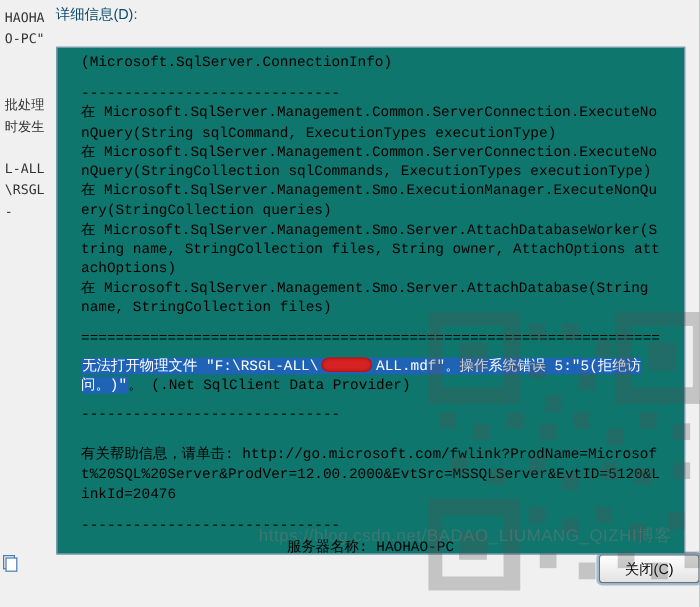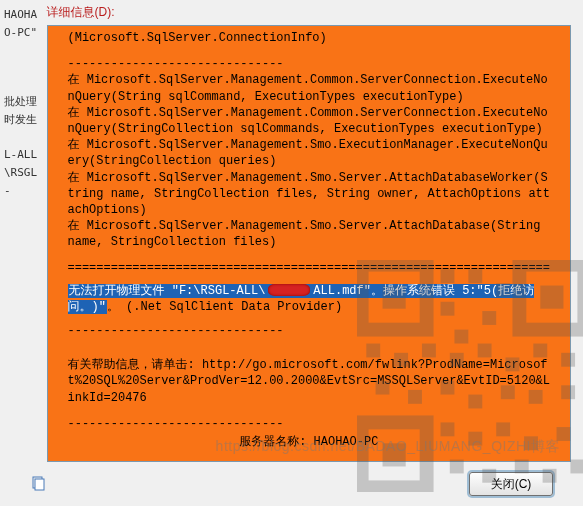--- a/index.html
+++ b/index.html
@@ -35,27 +35,27 @@
     word-break: break-all;
   }
   .left-col div { margin-bottom: 18px; }
   .right-col {
     flex: 1;
     display: flex;
     flex-direction: column;
     padding: 4px 12px 0 4px;
   }
   .detail-label {
-    margin-bottom: 4px;
-    font-size: 12px;
-    color: #b91c1c;
+    margin-bottom: 18px;
+    font-size: 12px;
+    color: #0c4a6e;
   }
   .detail-box {
     flex: 1;
-    background: #f97316;
+    background: #0f766e;
     border: 1px solid #7a98af;
     padding: 4px 20px;
     font-family: "NSimSun", SimSun, "Courier New", monospace;
     font-size: 12px;
     line-height: 1.35;
     word-break: break-all;
     overflow: hidden;
     position: relative;
   }
   .blk { margin-bottom: 10px; }
@@ -78,22 +78,21 @@
     width: 42px;
     height: 12px;
     border-radius: 7px / 5px;
     vertical-align: middle;
     margin: 0 1px;
     box-shadow: inset 0 0 3px #8b0000;
   }
   .bottom-bar {
     height: 44px;
     display: flex;
-    align-items: center;
-    padding: 0 30px;
+    padding: 0 0;
   }
   .copy-icon {
     width: 16px; height: 16px;
     display: inline-block;
     color: #4a7ab7;
   }
   .spacer { flex: 1; }
   .close-btn {
     min-width: 84px;
     height: 24px;
@@ -125,21 +124,21 @@
   .stats-lines div { line-height: 1.35; text-align: center; }
 </style>
 </head>
 <body>
 
 <div class="window">
   <div class="top-row">
 
     <div class="left-col">
       <div>HAOHAO-PC"</div>
-      <div style="margin-top:52px">批处理时发生</div>
+      <div style="margin-top:38px">批处理时发生</div>
       <div style="margin-top:4px">L-ALL\RSGL-</div>
     </div>
 
     <div class="right-col">
       <div class="detail-label">详细信息(D):</div>
 
       <div class="detail-box">
 
         <div class="blk">(Microsoft.SqlServer.ConnectionInfo)</div>
 

